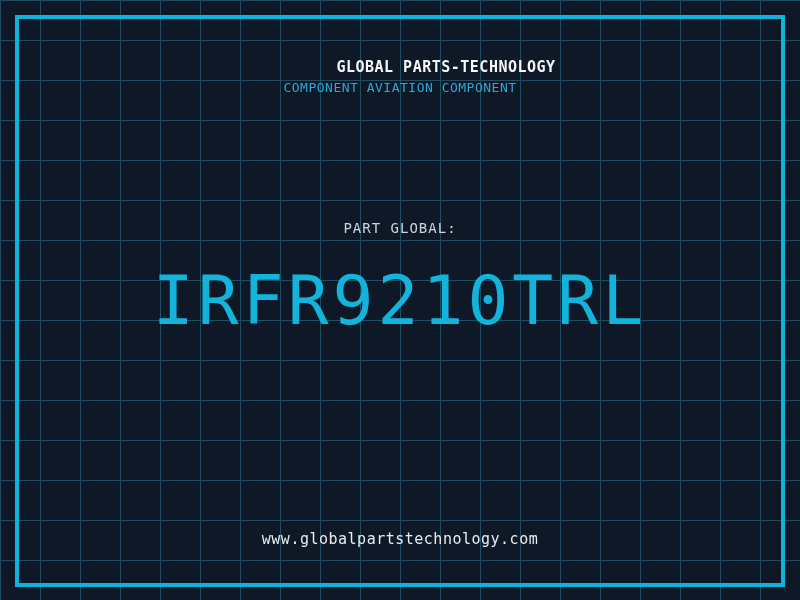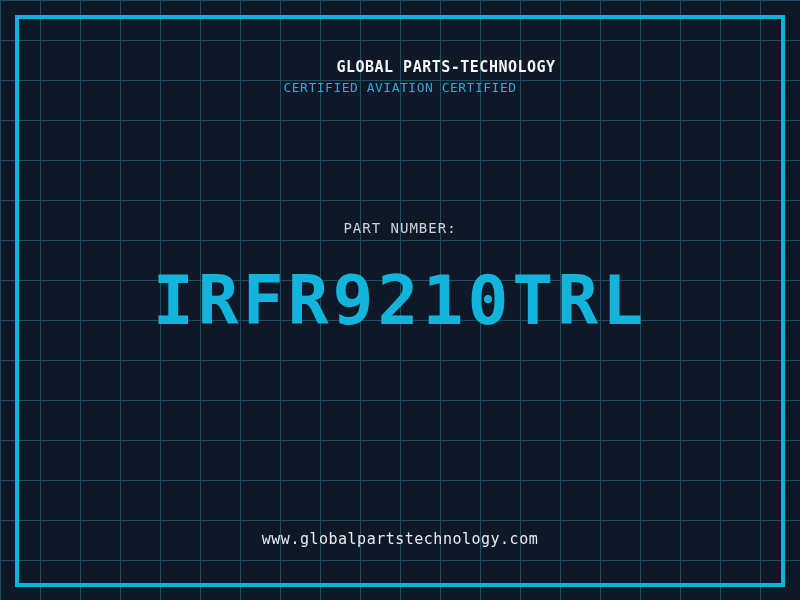--- a/index.html
+++ b/index.html
@@ -57,36 +57,36 @@
   }
   .part-label {
     top: 220px;
     font-size: 14px;
     letter-spacing: 1px;
     color: var(--label-text, #cfd4dc);
   }
   .part-number {
     top: 267px;
     font-size: 68px;
-    font-weight: bold;
+    font-weight: normal;
     line-height: 1;
     letter-spacing: 4px;
     color: var(--part-number-text, #12b4dc);
   }
   .footer-url {
     top: 530px;
     font-size: 15px;
     letter-spacing: 0.5px;
     color: var(--footer-text, #e9edf2);
   }
 </style>
 </head>
 <body>
 
 <div class="canvas">
   <div class="grid-overlay"></div>
   <div class="frame"></div>
   <div class="text-line header-title">GLOBAL PARTS-TECHNOLOGY</div>
-  <div class="text-line header-subtitle">CERTIFIED AVIATION CERTIFIED</div>
-  <div class="text-line part-label">PART NUMBER:</div>
+  <div class="text-line header-subtitle">COMPONENT AVIATION COMPONENT</div>
+  <div class="text-line part-label">PART GLOBAL:</div>
   <div class="text-line part-number">IRFR9210TRL</div>
   <div class="text-line footer-url">www.globalpartstechnology.com</div>
 </div>
 
 </body></html>

